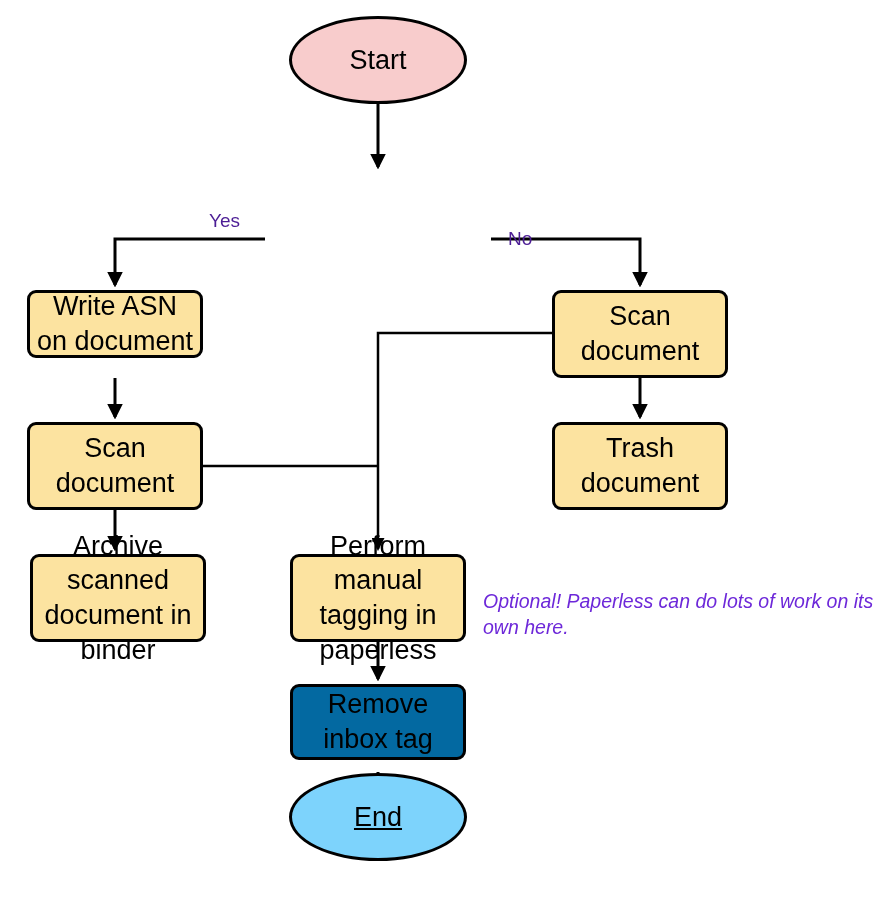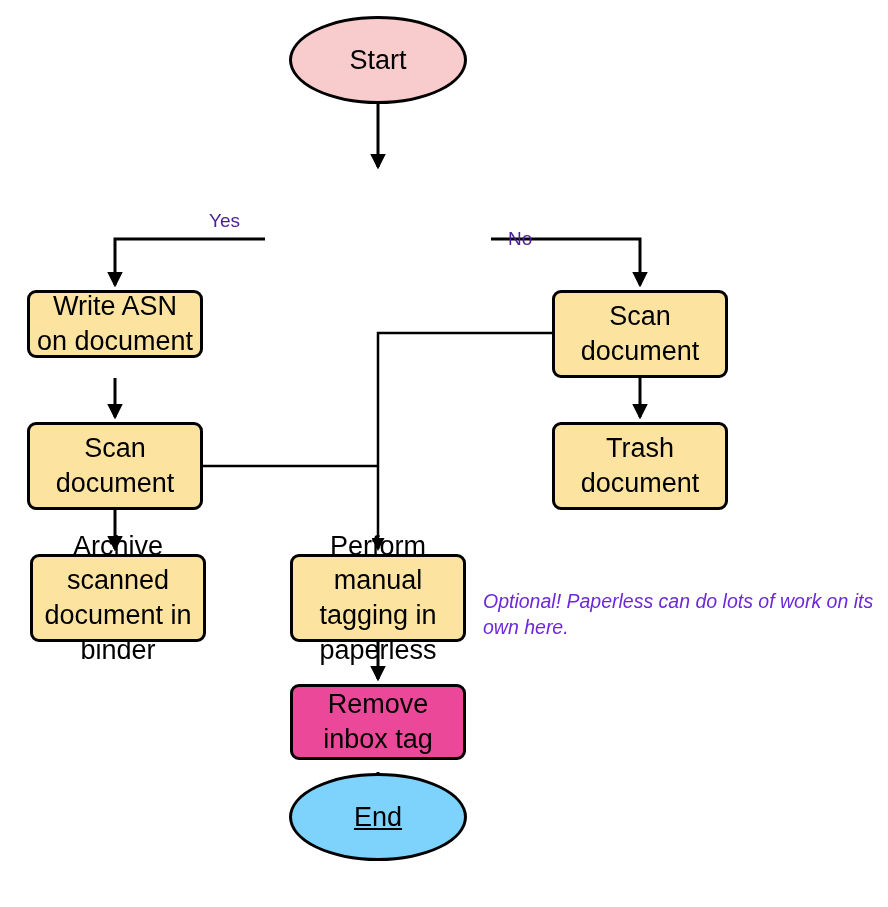--- a/index.html
+++ b/index.html
@@ -143,21 +143,21 @@
   <div class="node node-process" style="left:290px; top:554px; width:176px; height:88px; background:#FCE3A0;">
     <span class="label">Perform manual
 tagging in
 paperless</span>
   </div>
 
   <div class="node node-process" style="left:552px; top:422px; width:176px; height:88px; background:#FCE3A0;">
     <span class="label">Trash document</span>
   </div>
 
-  <div class="node node-process" style="left:290px; top:684px; width:176px; height:76px; background:#ec4899;">
+  <div class="node node-process" style="left:290px; top:684px; width:176px; height:76px; background:#0369a1;">
     <span class="label">Remove
 inbox tag</span>
   </div>
 
   <div class="node node-terminal" style="left:289px; top:773px; width:178px; height:88px; background:#7dd3fc;text-decoration:underline;">
     <span class="label">End</span>
   </div>
 
   <div class="annotation" style="left:483px; top:588px; width:400px;">Optional! Paperless can do lots of work on its own here.</div>
 

